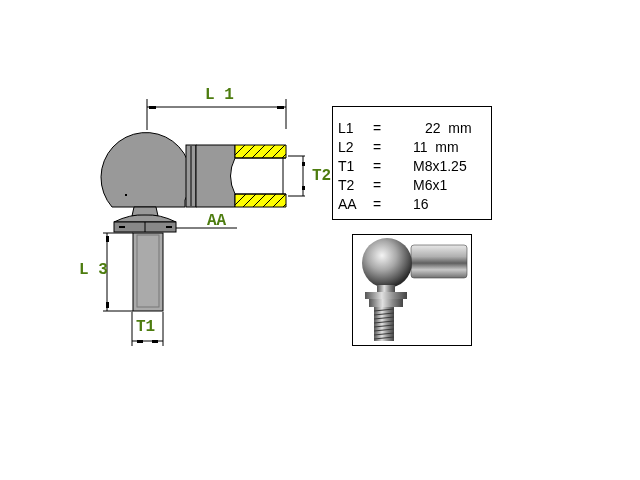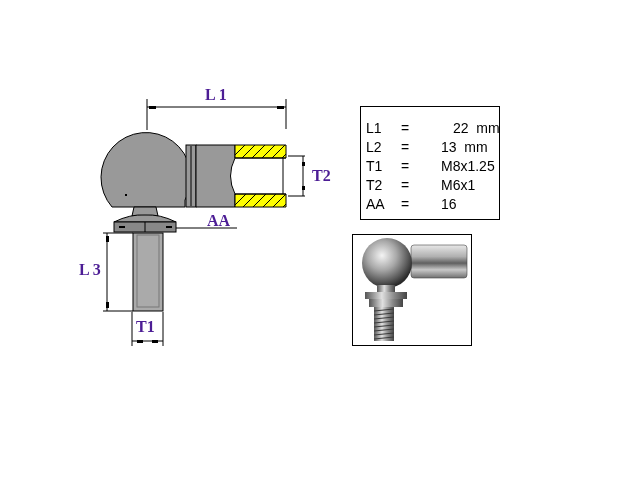--- a/index.html
+++ b/index.html
@@ -1,19 +1,19 @@
 <!DOCTYPE html>
 <html><head>
 <meta charset="utf-8">
 <style>
   html,body{margin:0;padding:0;background:#ffffff;}
   body{width:640px;height:480px;position:relative;overflow:hidden;font-family:"Liberation Sans",sans-serif;}
   #drawing{position:absolute;left:0;top:0;}
-  .dimlabel{position:absolute;font-family:Liberation Serif, serif;font-size:16px;font-weight:bold;color:#4c1d95;}
-  #spec-box{position:absolute;left:360px;top:106px;width:140px;height:114px;border:1px solid #000;box-sizing:border-box;background:#fff;}
+  .dimlabel{position:absolute;font-family:Liberation Mono, monospace;font-size:16px;font-weight:bold;color:#4d7c0f;}
+  #spec-box{position:absolute;left:332px;top:106px;width:160px;height:114px;border:1px solid #000;box-sizing:border-box;background:#fff;}
   .spec-row{position:absolute;left:5px;height:19px;font-size:14px;color:#000;font-family:"Liberation Sans",sans-serif;white-space:nowrap;}
   .spec-row span{position:absolute;top:0;}
   .spec-key{left:0;}
   .spec-eq{left:35px;}
   .spec-val{left:75px;}
   #photo-box{position:absolute;left:352px;top:234px;width:120px;height:112px;border:1px solid #000;box-sizing:border-box;background:#fff;}
 </style>
 </head>
 <body>
 
@@ -98,21 +98,21 @@
 
 <div id="spec-box">
   <div class="spec-row" style="top:13px;">
     <span class="spec-key">L1</span>
     <span class="spec-eq">=</span>
     <span class="spec-val" style="white-space:pre;margin-left:12px;">22  mm</span>
   </div>
   <div class="spec-row" style="top:32px;">
     <span class="spec-key">L2</span>
     <span class="spec-eq">=</span>
-    <span class="spec-val" style="white-space:pre;">13  mm</span>
+    <span class="spec-val" style="white-space:pre;">11  mm</span>
   </div>
   <div class="spec-row" style="top:51px;">
     <span class="spec-key">T1</span>
     <span class="spec-eq">=</span>
     <span class="spec-val">M8x1.25</span>
   </div>
   <div class="spec-row" style="top:70px;">
     <span class="spec-key">T2</span>
     <span class="spec-eq">=</span>
     <span class="spec-val">M6x1</span>

